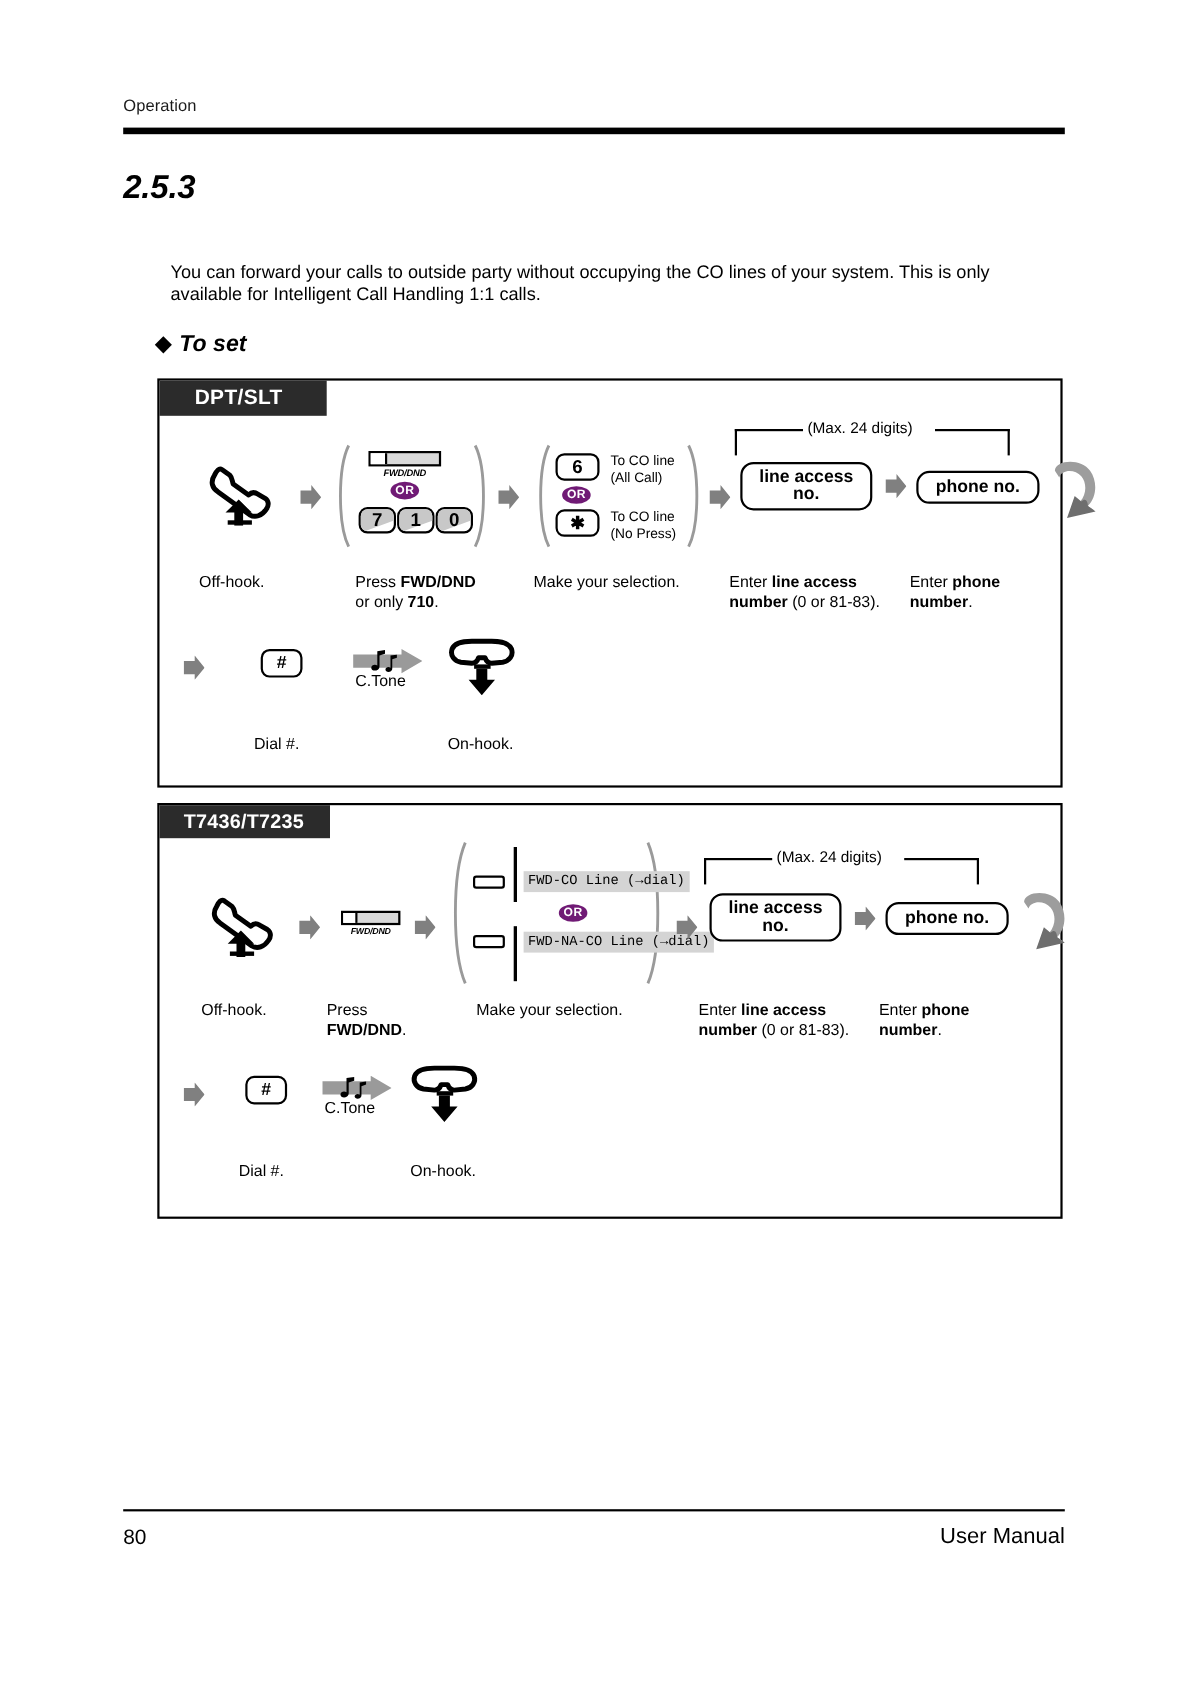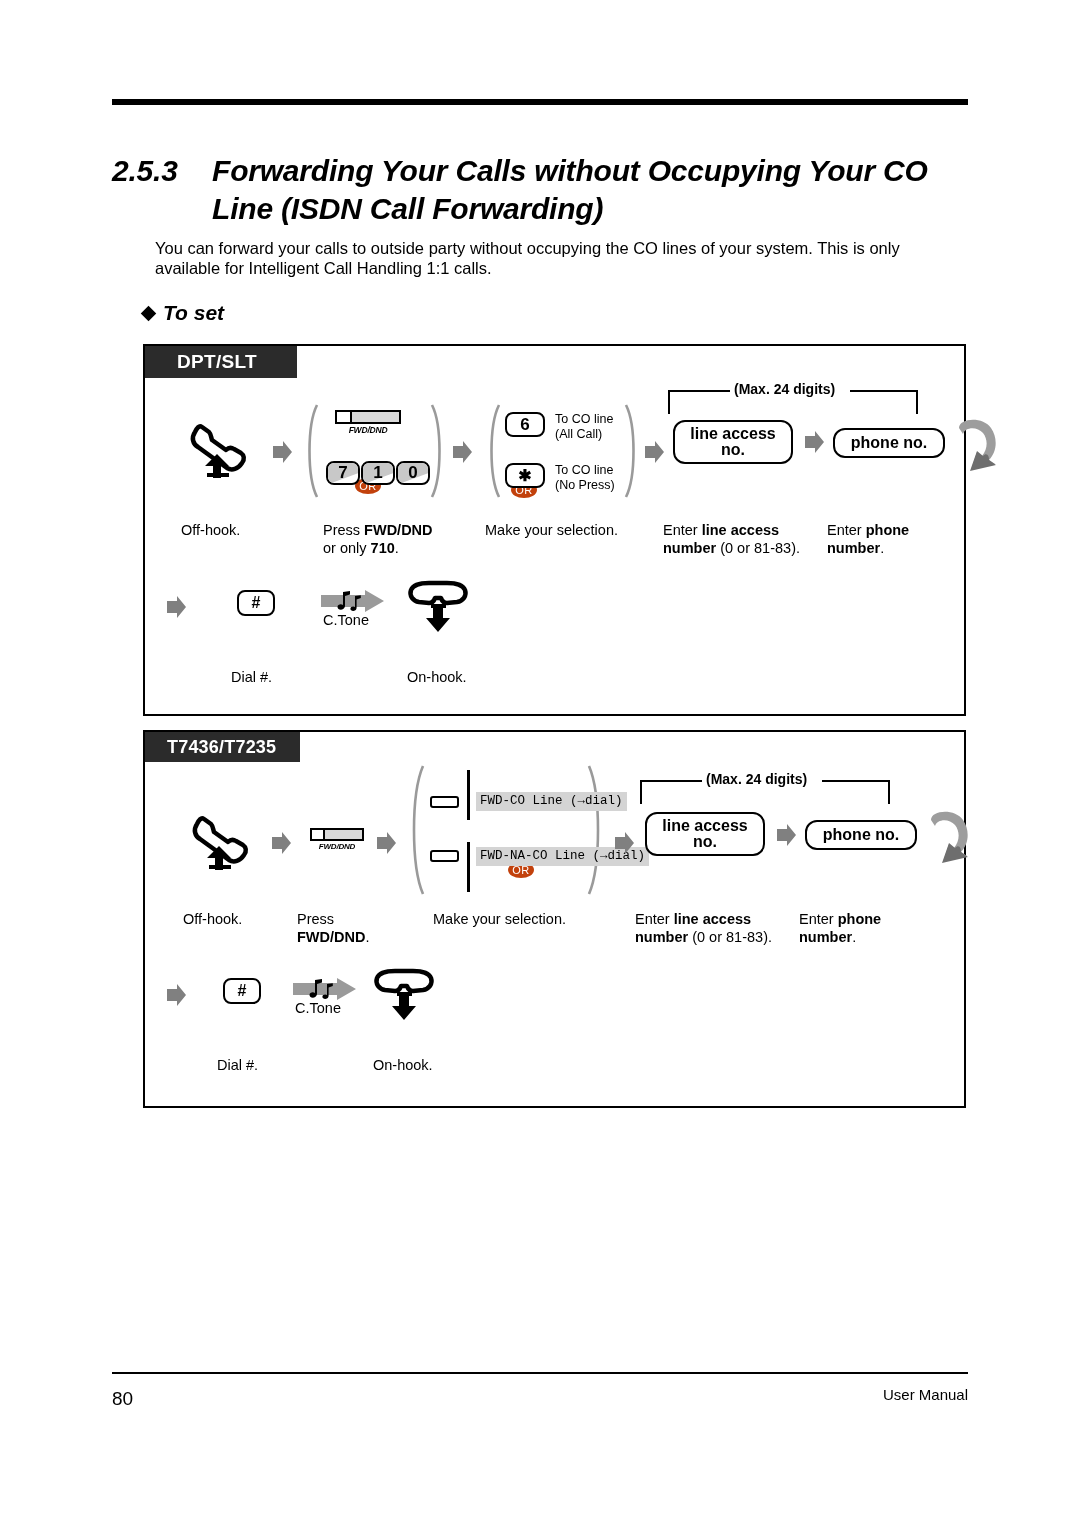--- a/index.html
+++ b/index.html
@@ -190,48 +190,47 @@
     position: absolute;
     border: 2px solid #000;
     background: #fff;
     border-radius: 3px;
     box-sizing: border-box;
   }
 
   
   .or-badge {
     position: absolute;
-    background: #c2410c;
+    background: #701a75;
     color: #fff;
     border-radius: 50%;
-    font-weight: normal;
+    font-weight: bold;
     display: flex;
     align-items: center;
     justify-content: center;
     letter-spacing: 0.4px;
-    margin-top: 40px;
   }
 
   
   .pill {
     position: absolute;
     border: 2.5px solid #000;
     border-radius: 12px;
     background: #fff;
     display: flex;
     align-items: center;
     justify-content: center;
     text-align: center;
     font-weight: bold;
     box-sizing: border-box;
     line-height: 16px;
   }
 
   
-  .bracket { position: absolute; font-weight: bold; }
+  .bracket { position: absolute; }
   .bracket .bl, .bracket .br {
     position: absolute;
     width: 2px;
     background: #000;
   }
   .bracket .top-l, .bracket .top-r {
     position: absolute;
     height: 2px;
     background: #000;
     top: 0;
@@ -291,36 +290,33 @@
   .footer-page {
     position: absolute;
     left: 112px;
     top: 1388px;
     font-size: 19px;
   }
   .footer-title {
     position: absolute;
     right: 112px;
     top: 1386px;
-    font-size: 15px;
+    font-size: 20px;
   }
 </style>
 </head>
 <body>
 
 <div class="page-header">
+  <div class="header-label">Operation</div>
   <div class="header-rule"></div>
 </div>
 
 <div class="section-title">
   <div class="section-num">2.5.3</div>
-  <div class="section-text">
-    <div>Forwarding Your Calls without Occupying Your CO</div>
-    <div>Line (ISDN Call Forwarding)</div>
-  </div>
 </div>
 
 <div class="intro">You can forward your calls to outside party without occupying the CO lines of your system. This is only available for Intelligent Call Handling 1:1 calls.</div>
 
 <div class="subhead">
   <span class="diamond"></span>
   <span class="subhead-text">To set</span>
 </div>
 
 <div class="proc-box" id="box-dpt">

